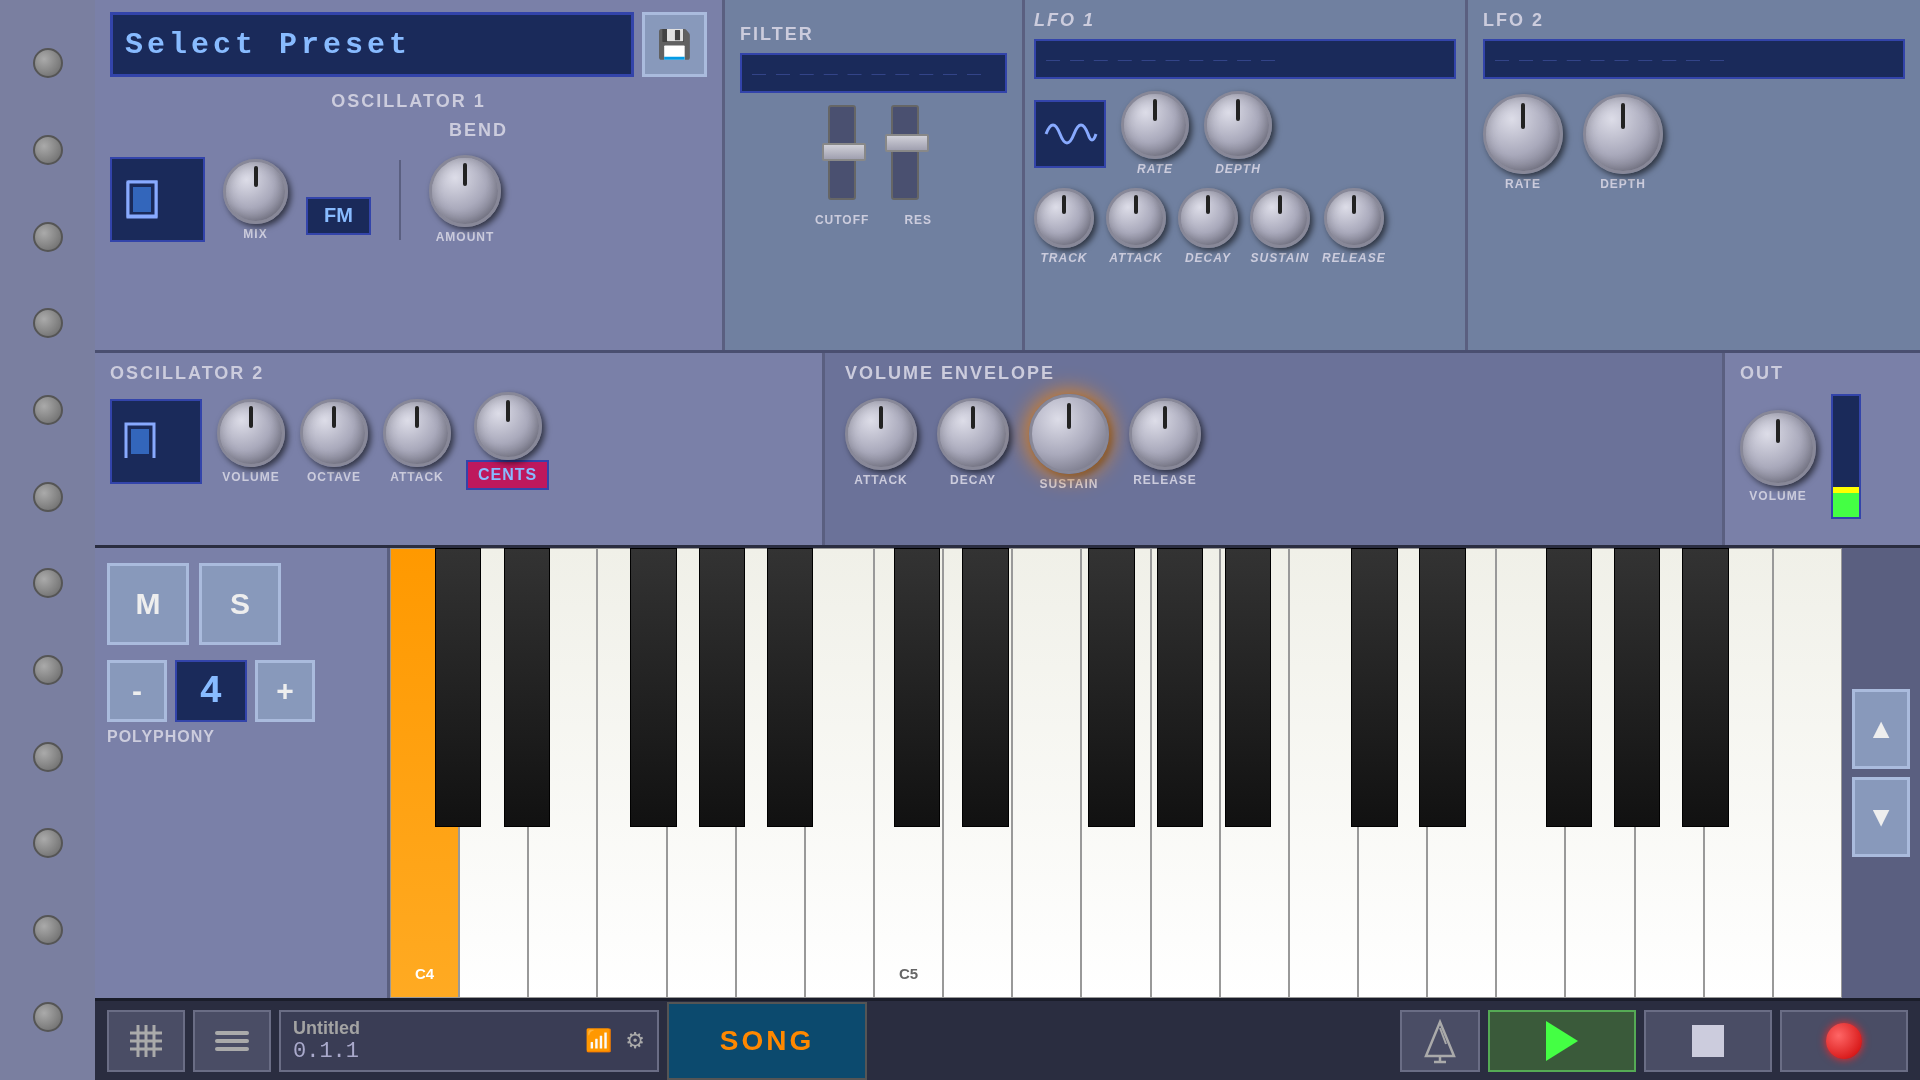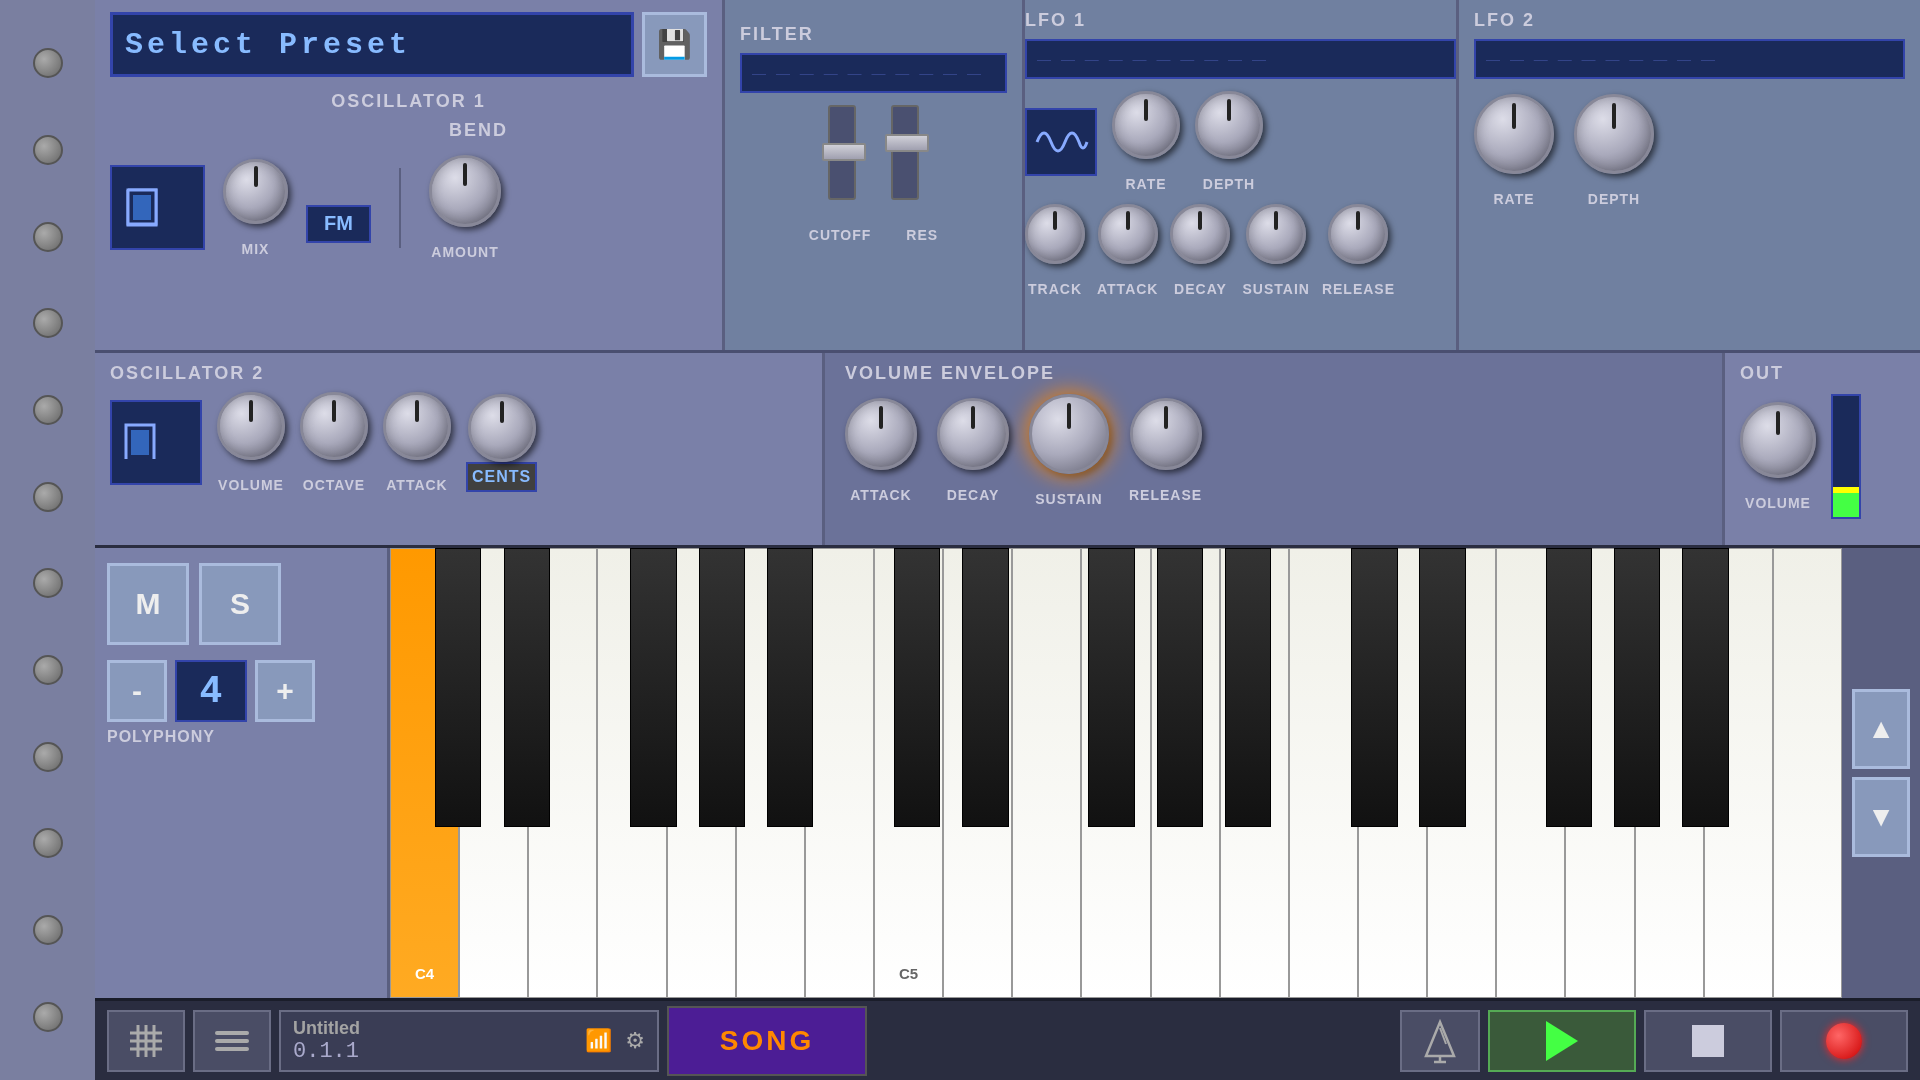--- a/index.html
+++ b/index.html
@@ -159,42 +159,42 @@
       position: absolute;
       width: 4px;
       height: 35%;
       background: #222;
       top: 8%;
       left: calc(50% - 2px);
       border-radius: 2px;
     }
 
     .lbl {
-      font-size: 14px;
+      font-size: 12px;
       color: #ccd;
       font-weight: bold;
       letter-spacing: 1px;
       text-align: left;
-      margin-top: 17px;
+      margin-top: 3px;
     }
 
     .kgrp {
       display: flex;
       flex-direction: column;
       align-items: center;
     }
 
     
     .active-lbl {
-      background: #404040;
+      background: #be185d;
       border: 2px solid #3344aa;
       color: #88bbff;
       font-size: 16px;
       font-weight: bold;
-      padding: 4px 4px;
+      padding: 4px 10px;
       letter-spacing: 1px;
     }
   </style>
 </head>
 <body>
 
 <div class="main-container">
 
   <div class="screws-left">
     <div class="screw"></div>
@@ -275,21 +275,21 @@
             </div>
           </div>
         </div>
         
         <div style="display:flex; gap:35px; justify-content:center; margin-top:5px;">
           <span class="lbl">CUTOFF</span>
           <span class="lbl">RES</span>
         </div>
       </div>
 
-      <div style="flex:1; background:#7080a0; border-right:3px solid #5a5f80; padding:10px 0;">
+      <div style="flex:1; background:#7080a0; border-right:3px solid #5a5f80; padding:10px 9px;font-style:italic;">
         <span class="sec-header">LFO 1</span>
         <div class="display-bar" style="margin:8px 0 12px; width:100%;">
           <span class="display-dots">— — — — — — — — — —</span>
         </div>
         <div style="display:flex; gap:15px; align-items:center;">
 
           <div style="width:72px; height:68px; background:#1a2a5a; border:2px solid #3344aa; display:flex; align-items:center; justify-content:center; cursor:pointer;">
             <svg width="56" height="44" viewBox="0 0 56 44">
               <path d="M4,22 Q11,4 18,22 Q25,40 32,22 Q39,4 46,22 Q50,34 54,22" class="sine-wave"></path>
             </svg>
@@ -527,21 +527,21 @@
 
       <div style="width:380px; height:62px; background:#3a3d55; border:2px solid #6a6d85; display:flex; align-items:center; padding:0 12px; gap:12px;">
         <div style="display:flex; flex-direction:column; flex:1;">
           <span style="color:#a3a3a3; font-size:18px; font-weight:bold;">Untitled</span>
           <span style="color:#aaaacc; font-size:22px; font-family:'Courier New',monospace;">0.1.1</span>
         </div>
         <span style="color:#aaa; font-size:22px;">📶</span>
         <span style="color:#aaa; font-size:22px;">⚙</span>
       </div>
 
-      <button style="width:200px; height:70px; background:#4c1d95; border:2px solid #555; color:#ff8800; font-size:28px; font-weight:bold; cursor:pointer; letter-spacing:3px;">SONG</button>
+      <button style="width:200px; height:78px; background:#0c4a6e; border:2px solid #555; color:#ff8800; font-size:28px; font-weight:bold; cursor:pointer; letter-spacing:3px;">SONG</button>
 
       <div style="flex:1;"></div>
 
       <button style="width:80px; height:62px; background:#4a4d65; border:2px solid #6a6d85; cursor:pointer; display:flex; align-items:center; justify-content:center;">
         <svg width="36" height="46" viewBox="0 0 36 46">
           <polygon points="18,4 32,38 4,38" fill="none" stroke="#aaa" stroke-width="2.5"></polygon>
           <line x1="18" y1="38" x2="18" y2="44" stroke="#aaa" stroke-width="2.5"></line>
           <line x1="12" y1="44" x2="24" y2="44" stroke="#aaa" stroke-width="2.5"></line>
           <line x1="18" y1="10" x2="24" y2="26" stroke="#aaa" stroke-width="2"></line>
         </svg>

